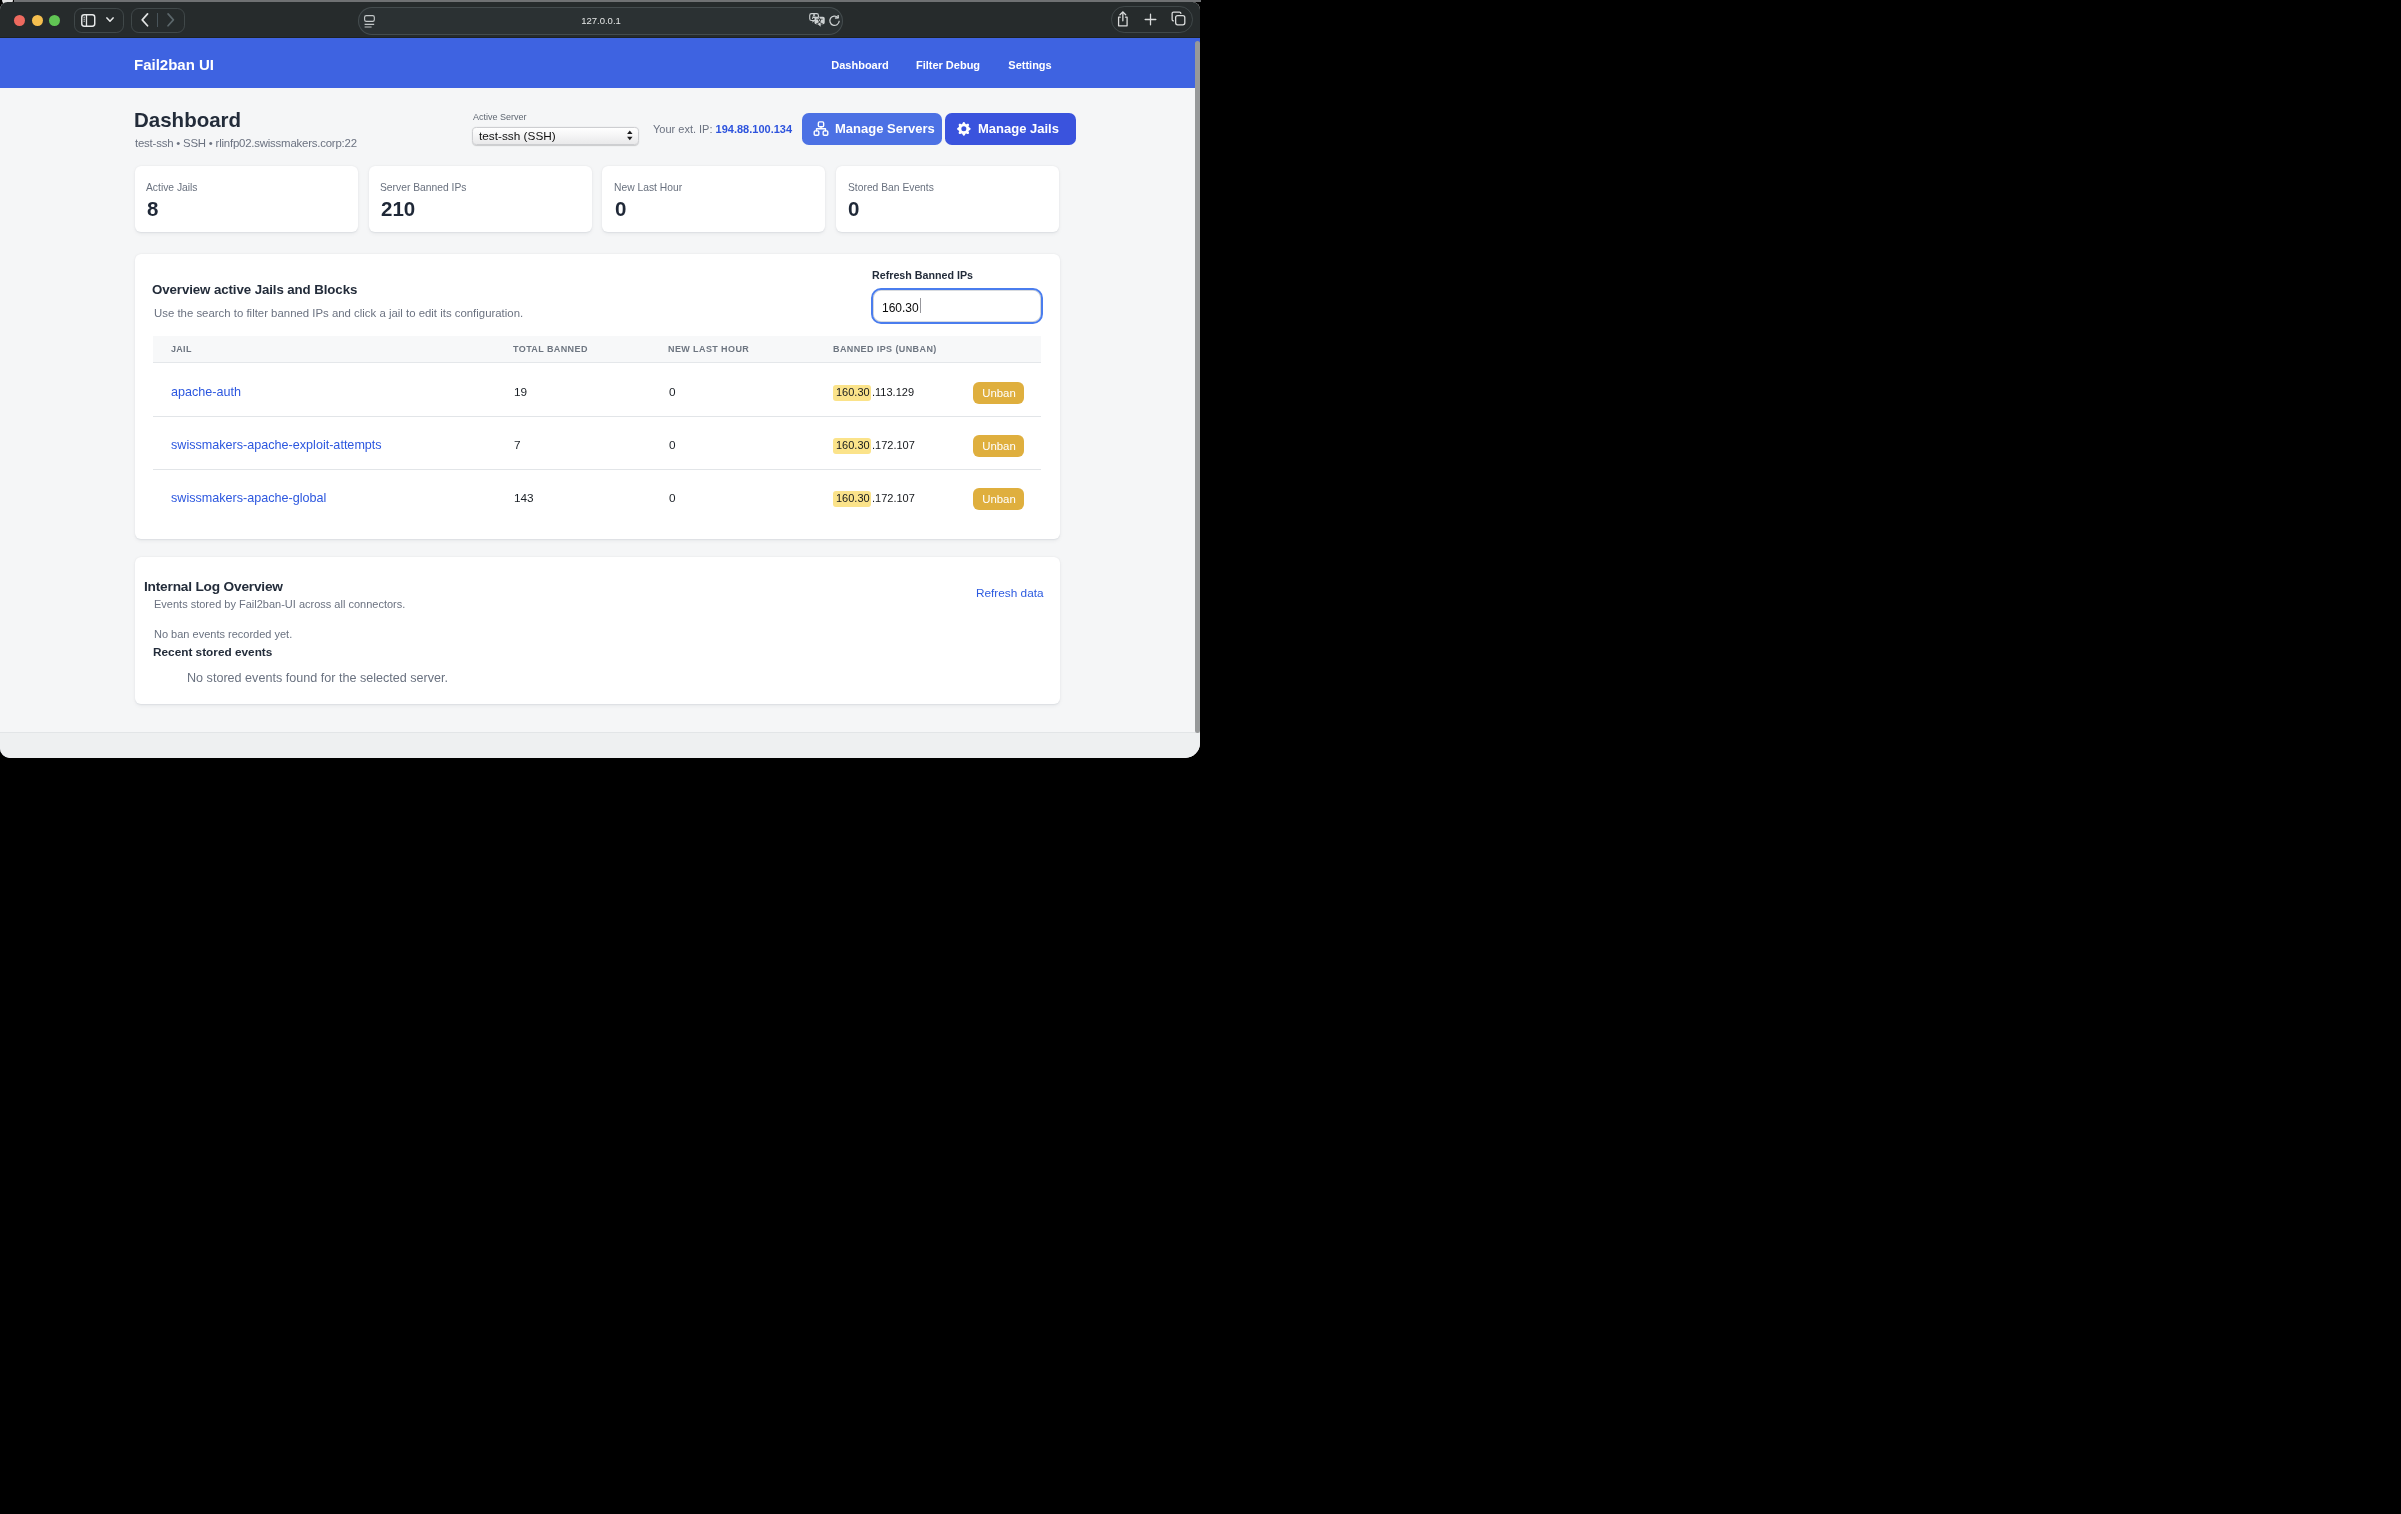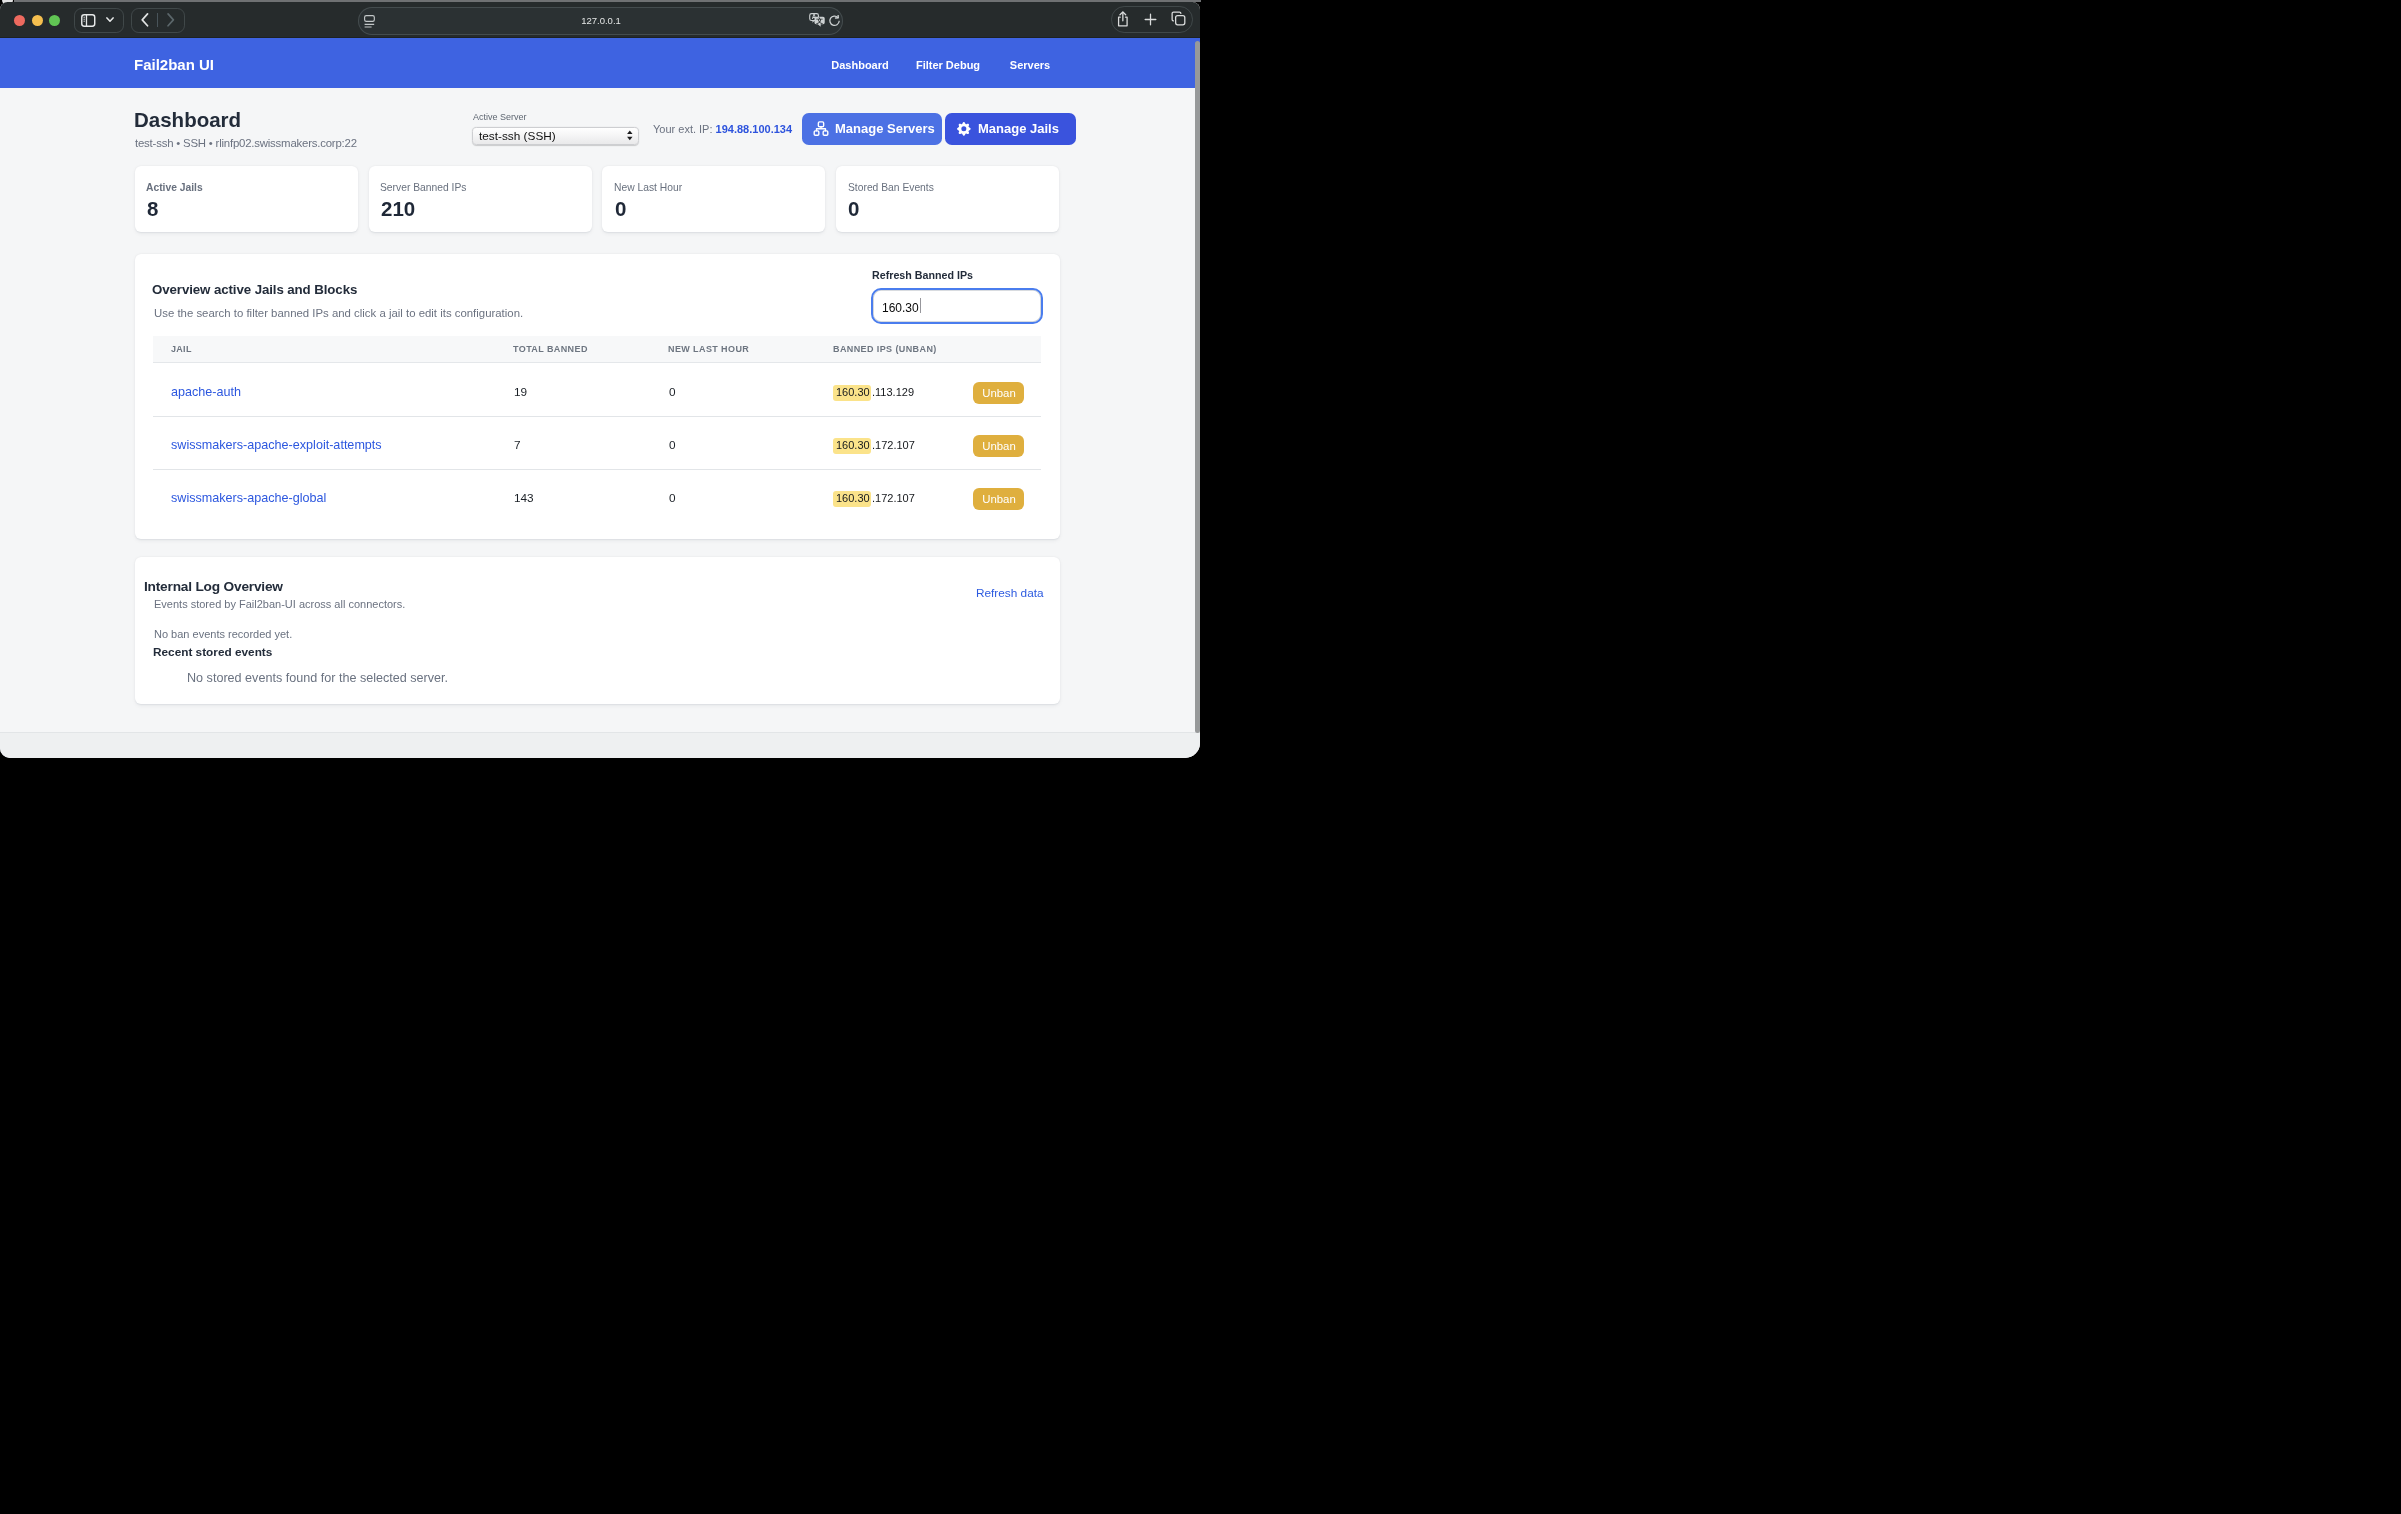--- a/index.html
+++ b/index.html
@@ -59,21 +59,21 @@
 <path d="M8.5 1.5 V15.5 M1.5 8.5 H15.5" stroke="#dadcdc" stroke-width="1.7" stroke-linecap="round"></path>
 </svg>
 <svg class="abs" style="left:1171px;top:11.4px;" width="15" height="15" viewBox="0 0 20 20" fill="none">
 <rect x="6.2" y="6.2" width="12.2" height="12.2" rx="2.6" stroke="#dadcdc" stroke-width="1.7"></rect>
 <path d="M3.2 13.2 a1.9 1.9 0 0 1 -1.7 -1.9 V3.4 a1.9 1.9 0 0 1 1.9 -1.9 h7.9 a1.9 1.9 0 0 1 1.9 1.7" stroke="#dadcdc" stroke-width="1.7" stroke-linecap="round"></path>
 </svg>
 <div class="abs" style="left:0;top:38px;width:100%;height:50px;background:#3e63e1;"></div>
 <div style="position:absolute;left:134px;top:57px;font-size:15px;font-weight:700;color:#fff;line-height:1.0;white-space:nowrap;">Fail2ban UI</div>
 <div style="position:absolute;left:860px;top:60px;transform:translateX(-50%);font-size:11px;font-weight:700;color:#fff;line-height:1;white-space:nowrap;">Dashboard</div>
 <div style="position:absolute;left:948px;top:60px;transform:translateX(-50%);font-size:11px;font-weight:700;color:#fff;line-height:1;white-space:nowrap;">Filter Debug</div>
-<div style="position:absolute;left:1030px;top:60px;transform:translateX(-50%);font-size:11px;font-weight:700;color:#fff;line-height:1;white-space:nowrap;">Servers</div>
+<div style="position:absolute;left:1030px;top:60px;transform:translateX(-50%);font-size:11px;font-weight:700;color:#fff;line-height:1;white-space:nowrap;">Settings</div>
 <div style="position:absolute;left:134px;top:110px;font-size:20.5px;font-weight:700;color:#232c3a;line-height:1.0;white-space:nowrap;">Dashboard</div>
 <div style="position:absolute;left:135px;top:138px;font-size:11.4px;font-weight:400;color:#6b7280;line-height:1.0;white-space:nowrap;letter-spacing:-0.2px;">test-ssh • SSH • rlinfp02.swissmakers.corp:22</div>
 <div style="position:absolute;left:473px;top:113px;font-size:9px;font-weight:400;color:#5f6772;line-height:1.0;white-space:nowrap;">Active Server</div>
 <div class="abs" style="left:472px;top:127px;width:167px;height:18px;border-radius:4.6px;
 background:linear-gradient(#ffffff,#f2f2f3 60%,#e9e9ea);border:0.8px solid #cdced1;box-shadow:0 0.4px 1.1px rgba(0,0,0,.18);"></div>
 <div style="position:absolute;left:479px;top:131px;font-size:11.8px;font-weight:400;color:#111;line-height:1.0;white-space:nowrap;">test-ssh (SSH)</div>
 <svg class="abs" style="left:626px;top:130px;" width="7.6" height="10.7" viewBox="0 0 10 14">
 <path d="M5 0.5 L8.6 5.2 H1.4 Z" fill="#1c1c1e"></path>
 <path d="M5 13.5 L1.4 8.8 H8.6 Z" fill="#1c1c1e"></path>
 </svg>
@@ -85,21 +85,21 @@
 <rect x="1.5" y="12.3" width="5.8" height="5.6" rx="1.4"></rect>
 <rect x="12.7" y="12.3" width="5.8" height="5.6" rx="1.4"></rect>
 </svg>
 <div style="position:absolute;left:835px;top:122px;font-size:13px;font-weight:700;color:#fff;line-height:1.0;white-space:nowrap;text-align:center;">Manage Servers</div>
 <div class="abs" style="left:945px;top:113px;width:131px;height:32px;border-radius:6.8px;background:#3a53dd;"></div>
 <svg class="abs" style="left:957px;top:122px;" width="13.7" height="13.7" viewBox="0 0 16 16" fill="#fff">
 <path d="M9.405 1.05c-.413-1.4-2.397-1.4-2.81 0l-.1.34a1.464 1.464 0 0 1-2.105.872l-.31-.17c-1.283-.698-2.686.705-1.987 1.987l.169.311c.446.82.023 1.841-.872 2.105l-.34.1c-1.4.413-1.4 2.397 0 2.81l.34.1a1.464 1.464 0 0 1 .872 2.105l-.17.31c-.698 1.283.705 2.686 1.987 1.987l.311-.169a1.464 1.464 0 0 1 2.105.872l.1.34c.413 1.4 2.397 1.4 2.81 0l.1-.34a1.464 1.464 0 0 1 2.105-.872l.31.17c1.283.698 2.686-.705 1.987-1.987l-.169-.311a1.464 1.464 0 0 1 .872-2.105l.34-.1c1.4-.413 1.4-2.397 0-2.81l-.34-.1a1.464 1.464 0 0 1-.872-2.105l.17-.31c.698-1.283-.705-2.686-1.987-1.987l-.311.169a1.464 1.464 0 0 1-2.105-.872l-.1-.34zM8 10.93a2.929 2.929 0 1 1 0-5.86 2.929 2.929 0 0 1 0 5.858z"></path>
 </svg>
 <div style="position:absolute;left:978px;top:122px;font-size:13px;font-weight:700;color:#fff;line-height:1.0;white-space:nowrap;">Manage Jails</div>
 <div class="abs" style="left:135px;top:166px;width:223px;height:66px;border-radius:6px;background:#fff;box-shadow:0 0.8px 1.5px rgba(20,30,50,.07),0 1.5px 4.6px rgba(20,30,50,.05);"></div>
-<div style="position:absolute;left:146px;top:183px;font-size:10.3px;font-weight:700;color:#68707e;line-height:1.0;white-space:nowrap;">Active Jails</div>
+<div style="position:absolute;left:146px;top:183px;font-size:10.3px;font-weight:400;color:#68707e;line-height:1.0;white-space:nowrap;">Active Jails</div>
 <div style="position:absolute;left:147px;top:199px;font-size:20.5px;font-weight:700;color:#1f2837;line-height:1.0;white-space:nowrap;">8</div>
 <div class="abs" style="left:369px;top:166px;width:223px;height:66px;border-radius:6px;background:#fff;box-shadow:0 0.8px 1.5px rgba(20,30,50,.07),0 1.5px 4.6px rgba(20,30,50,.05);"></div>
 <div style="position:absolute;left:380px;top:183px;font-size:10.3px;font-weight:400;color:#68707e;line-height:1.0;white-space:nowrap;">Server Banned IPs</div>
 <div style="position:absolute;left:381px;top:199px;font-size:20.5px;font-weight:700;color:#1f2837;line-height:1.0;white-space:nowrap;">210</div>
 <div class="abs" style="left:602px;top:166px;width:223px;height:66px;border-radius:6px;background:#fff;box-shadow:0 0.8px 1.5px rgba(20,30,50,.07),0 1.5px 4.6px rgba(20,30,50,.05);"></div>
 <div style="position:absolute;left:614px;top:183px;font-size:10.3px;font-weight:400;color:#68707e;line-height:1.0;white-space:nowrap;">New Last Hour</div>
 <div style="position:absolute;left:615px;top:199px;font-size:20.5px;font-weight:700;color:#1f2837;line-height:1.0;white-space:nowrap;">0</div>
 <div class="abs" style="left:836px;top:166px;width:223px;height:66px;border-radius:6px;background:#fff;box-shadow:0 0.8px 1.5px rgba(20,30,50,.07),0 1.5px 4.6px rgba(20,30,50,.05);"></div>
 <div style="position:absolute;left:848px;top:183px;font-size:10.3px;font-weight:400;color:#68707e;line-height:1.0;white-space:nowrap;">Stored Ban Events</div>
 <div style="position:absolute;left:848px;top:199px;font-size:20.5px;font-weight:700;color:#1f2837;line-height:1.0;white-space:nowrap;">0</div>

